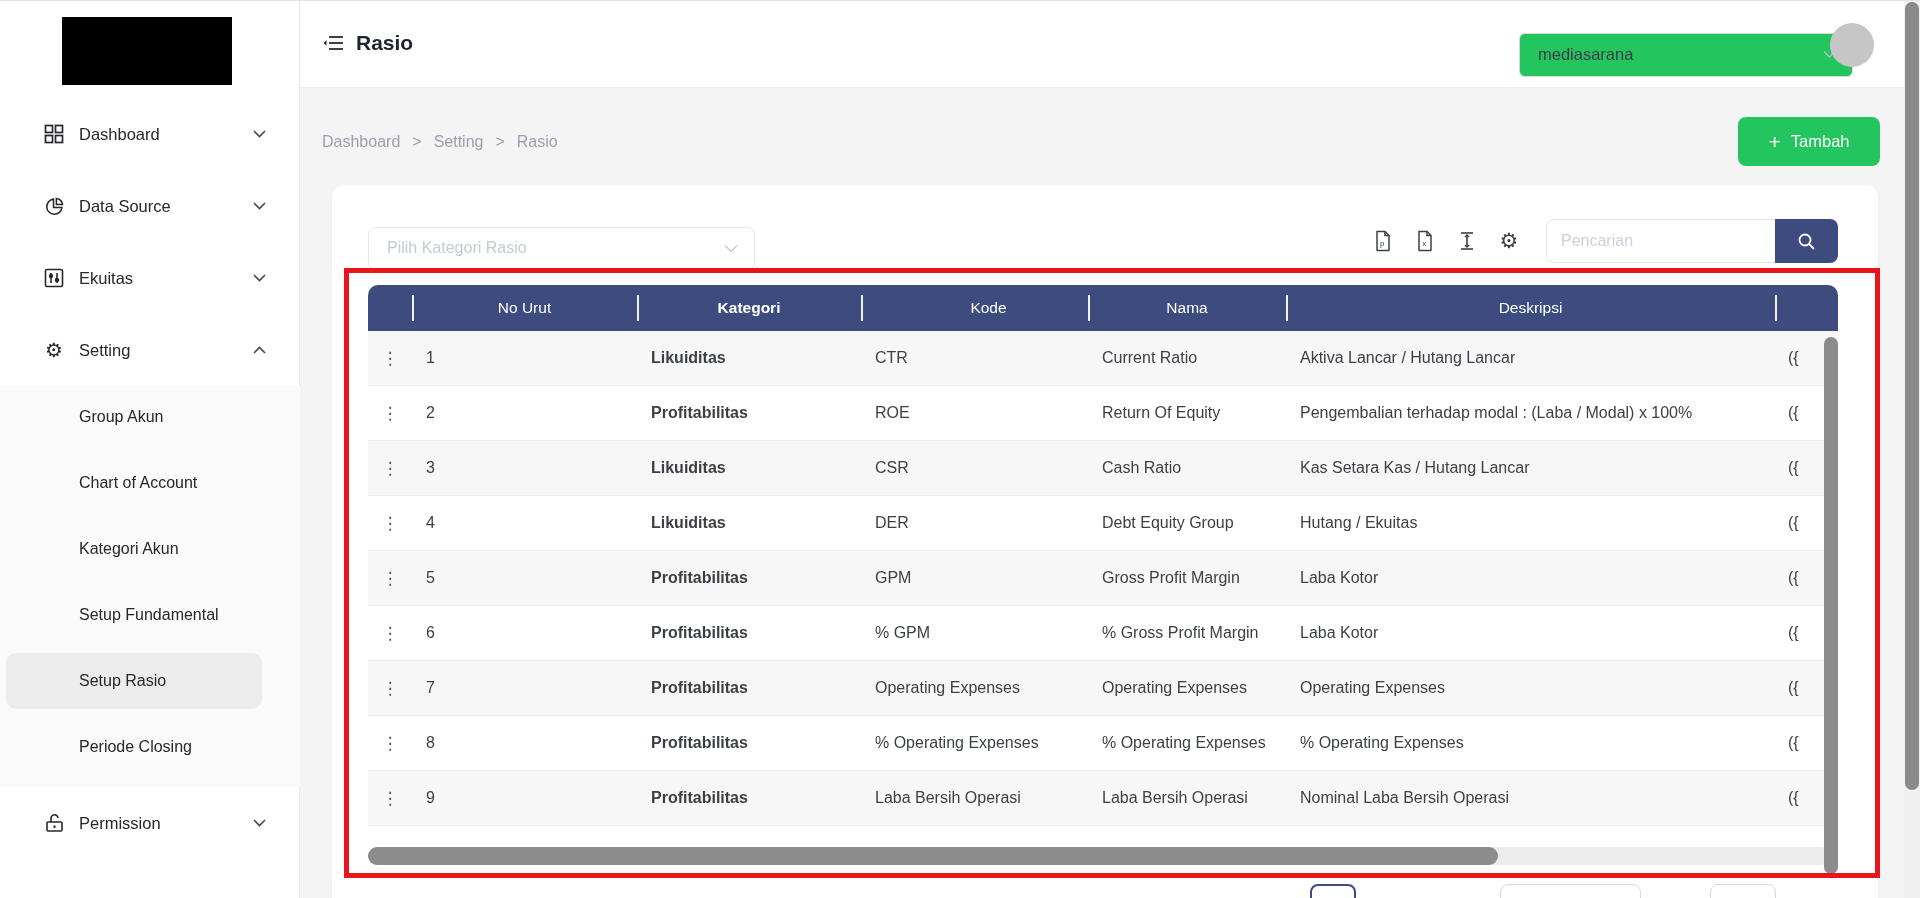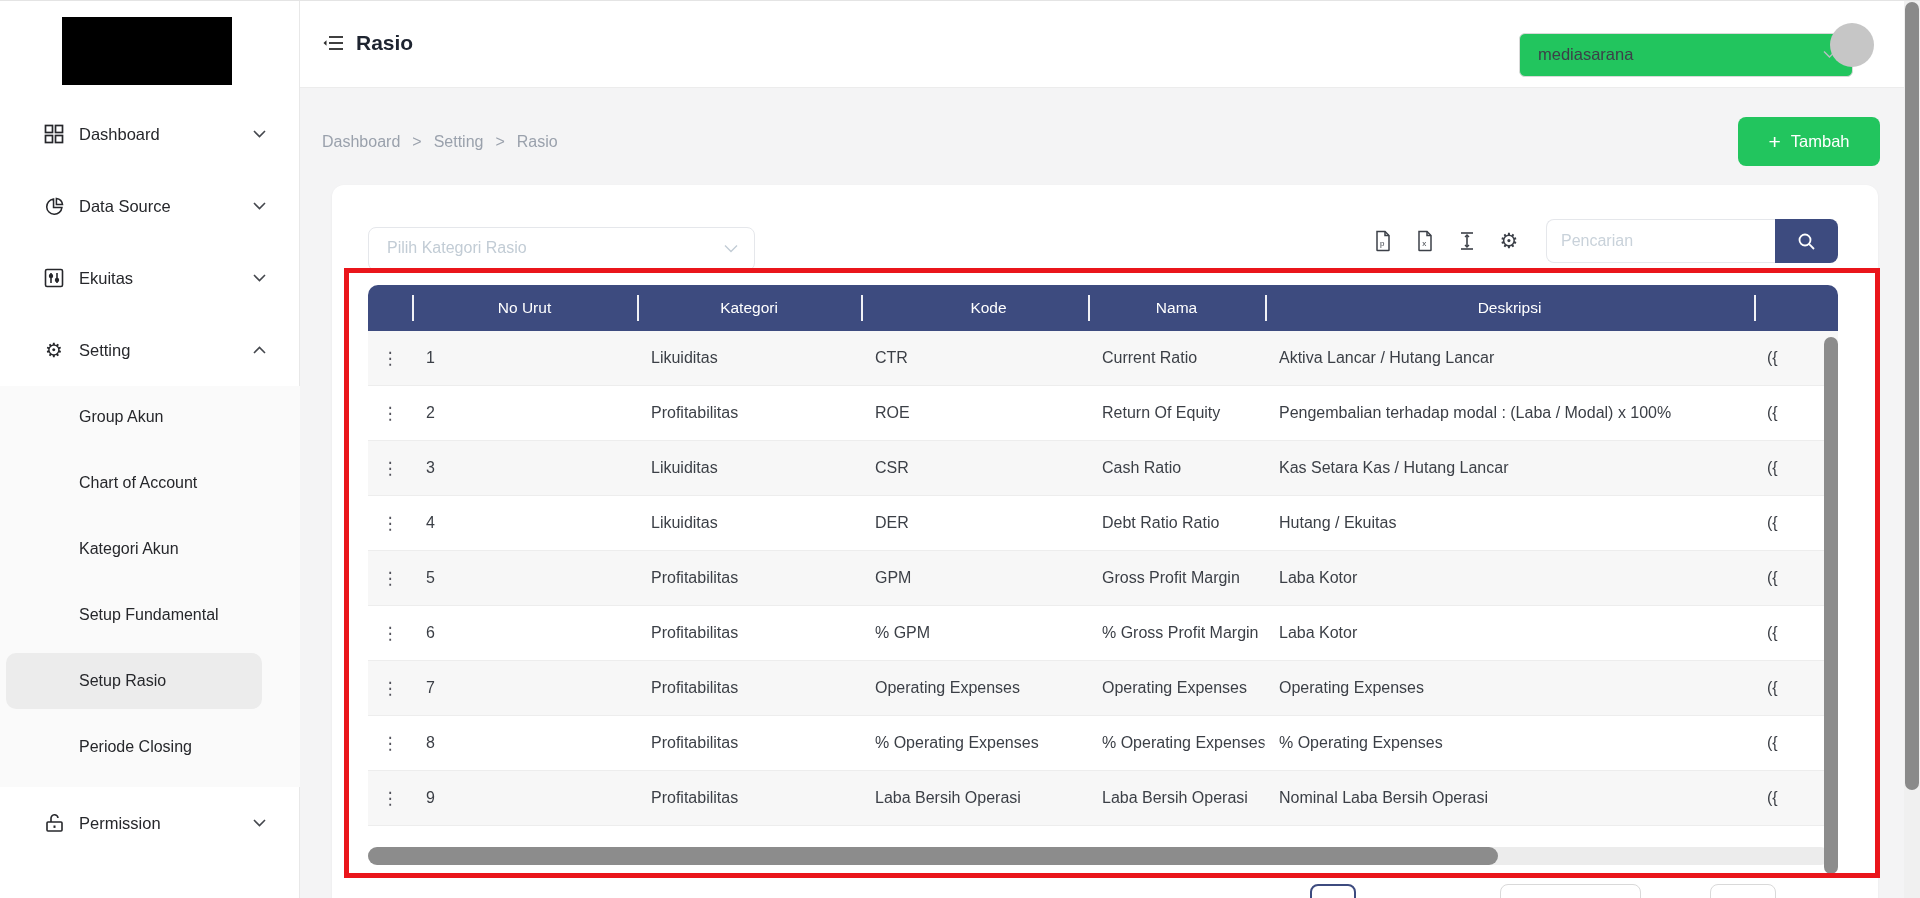--- a/index.html
+++ b/index.html
@@ -72,22 +72,22 @@
   #highlight-box { position:absolute; left:44px; top:180px; width:1536px; height:610px;
     border:5px solid #ea151b; z-index:30; pointer-events:none; }
 
   
   #table { position:absolute; left:68px; top:197px; width:1470px; }
   #thead { display:flex; height:46px; background:#3d4b7f; border-radius:10px 10px 0 0;
     color:#fff; font-size:15.5px; align-items:center; }
   .th { position:relative; display:flex; align-items:center; justify-content:center; height:100%; }
   .th + .th::before { content:""; position:absolute; left:0; top:10px; width:2px; height:26px;
     background:rgba(255,255,255,0.92); }
-  .c0 { width:44px; } .c1 { width:225px; } .c2 { width:224px; } .c3 { width:227px;padding-left:28px; }
-  .c4 { width:177px;border-radius:9px; } .c5 { width:489px;border-radius:22px; } .c6 { width:38px; }
+  .c0 { width:44px; } .c1 { width:225px; } .c2 { width:224px;font-weight:bold; } .c3 { width:227px;padding-left:28px; }
+  .c4 { width:198px;border-radius:9px; } .c5 { width:489px;border-radius:22px; } .c6 { width:38px; }
   .trow { display:flex; height:55px; align-items:center; background:#fff;
     border-bottom:1px solid #ededed; font-size:16px; color:#3b3f46; }
   .trow.odd { background:#f7f7f7; }
   .td { padding-left:14px; white-space:nowrap; overflow:hidden; }
   .td.kebab { padding-left:0; display:flex; justify-content:center; cursor:pointer;
     color:#52525b; font-size:17px; letter-spacing:0; }
   #v-scrollbar { position:absolute; left:1456px; top:52px; width:14px; height:537px;
     background:#8c8c8c; border-radius:7px; cursor:pointer; z-index:5; }
   #h-scroll-track { position:absolute; left:68px; top:759px; width:1462px; height:18px;
     background:#ececec; border-radius:9px; }
@@ -335,21 +335,21 @@
     <div class="td c4">Cash Ratio</div>
     <div class="td c5">Kas Setara Kas / Hutang Lancar</div>
     <div class="td c6" style="padding-left:13px">({</div>
   </div>
 
   <div class="trow">
     <div class="td kebab c0 glyph">⋮</div>
     <div class="td c1">4</div>
     <div class="td c2">Likuiditas</div>
     <div class="td c3">DER</div>
-    <div class="td c4">Debt Ratio Ratio</div>
+    <div class="td c4">Debt Equity Group</div>
     <div class="td c5">Hutang / Ekuitas</div>
     <div class="td c6" style="padding-left:13px">({</div>
   </div>
 
   <div class="trow odd">
     <div class="td kebab c0 glyph">⋮</div>
     <div class="td c1">5</div>
     <div class="td c2">Profitabilitas</div>
     <div class="td c3">GPM</div>
     <div class="td c4">Gross Profit Margin</div>

